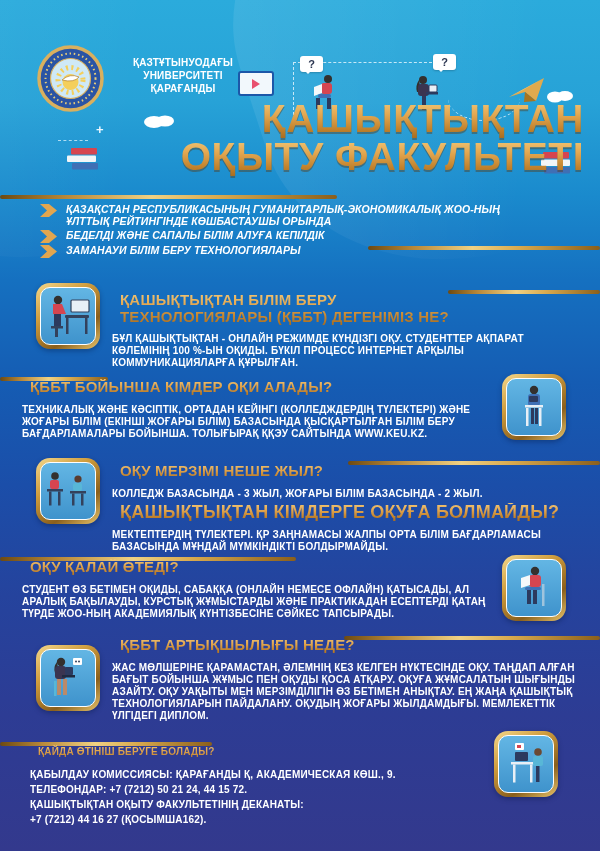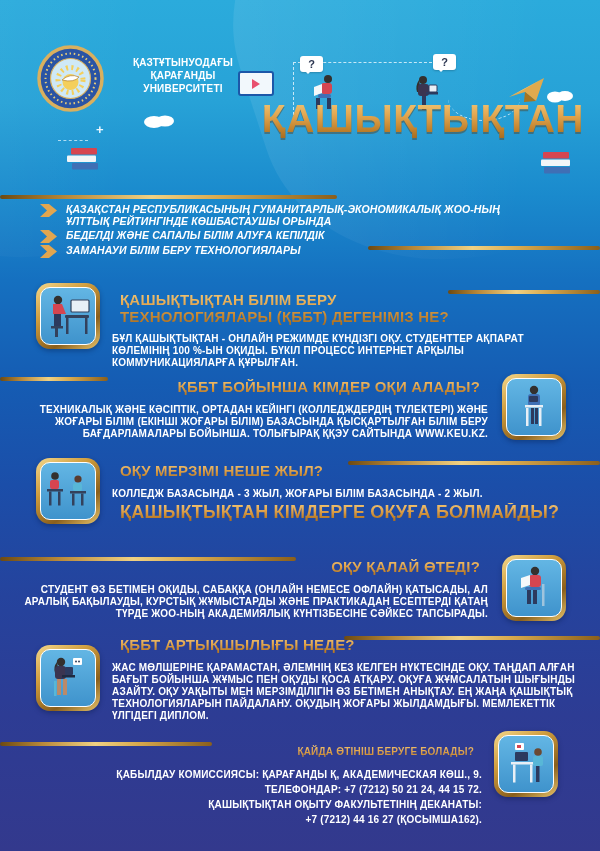--- a/index.html
+++ b/index.html
@@ -19,21 +19,21 @@
   .title{position:absolute;right:16px;text-align:right;font-size:39px;line-height:38px;
     letter-spacing:.5px;filter:drop-shadow(0 2px 0 rgba(90,50,8,.4));white-space:nowrap;}
   .bullets{position:absolute;left:40px;top:203px;width:480px;}
   .bullet-row{display:flex;align-items:flex-start;margin-bottom:1px;}
   .chev{flex:0 0 17px;margin:0 9px 0 0;padding-top:1px;}
   .bullet-text{color:#fff;font-weight:bold;font-size:10.5px;line-height:12.3px;letter-spacing:.1px;font-style:italic;}
   .sec-text{position:absolute;}
   .sec-text h2{margin:8px;font-size:15px;line-height:16.5px;letter-spacing:.2px;}
   .sec-text h2.big{font-size:18px;line-height:18px;}
   .sec-text p{margin:3px 0 0 0;color:#fff;font-weight:bold;font-size:10px;line-height:12px;letter-spacing:.2px;}
-  .right{text-align:right;}
+  .right{text-align:left;}
   .icon-frame{position:absolute;width:64px;height:66px;border-radius:14px;padding:4px;box-sizing:border-box;
     background:linear-gradient(145deg,#f4d88c,#cf9c3c 35%,#8a5f1c 70%,#e8c46a 100%);
     box-shadow:0 2px 5px rgba(0,20,60,.35);}
   .icon-inner{width:100%;height:100%;border:1.5px solid #fff;border-radius:10px;box-sizing:border-box;
     background:linear-gradient(180deg,#63b6e4,#3f93cc);display:flex;align-items:center;justify-content:center;}
   .bubble{position:absolute;width:23px;height:16px;background:#fff;border-radius:3px;
     display:flex;align-items:center;justify-content:center;
     font-weight:bold;font-size:11px;color:#2b3550;box-shadow:0 1px 2px rgba(0,0,0,.2);}
   .bubble:after{content:'';position:absolute;bottom:-6px;left:4px;border:4px solid transparent;border-top-color:#fff;}
   .play{position:absolute;left:238px;top:71px;width:32px;height:21px;background:#f2f8fc;
@@ -61,22 +61,22 @@
     <circle cx="33.5" cy="33.5" r="31.5" fill="#2a54a4" stroke="#d9b05e" stroke-width="3.5"></circle>
     <circle cx="33.5" cy="33.5" r="25" fill="none" stroke="#e8cd7a" stroke-width="2" stroke-dasharray="1.5 2.8"></circle>
     <circle cx="33.5" cy="33.5" r="20" fill="#cfe9f7" stroke="#d9b05e" stroke-width="1.2"></circle>
     <circle cx="33.5" cy="35" r="12.5" fill="none" stroke="#f4cf5c" stroke-width="5" stroke-dasharray="2 3.4"></circle>
     <circle cx="33.5" cy="37" r="8" fill="#f4cf5c"></circle>
     <path d="M25 35 q8 -7 17 -3 q-5 6 -17 3" fill="#ffffff" stroke="#b98a3a" stroke-width="0.8"></path>
   </svg>
 
   <div class="uni-name">
     <div>ҚАЗТҰТЫНУОДАҒЫ</div>
+    <div>УНИВЕРСИТЕТІ</div>
     <div>ҚАРАҒАНДЫ</div>
-    <div>УНИВЕРСИТЕТІ</div>
   </div>
 
   <div class="play">
       <i></i>
     </div>
   <div class="dashL"></div>
   <div class="dashArc"></div>
   <div class="dashS" style="left:58px;top:140px;width:30px;"></div>
 
   <div class="bubble" style="left:300px;top:56px;">
@@ -123,20 +123,21 @@
     <rect x="3" y="9.5" width="29" height="6.5" rx="1" fill="#f2f5f7"></rect>
     <rect x="8" y="17" width="26" height="6.5" rx="1" fill="#3f6fb5"></rect>
   </svg>
   <svg style="position:absolute;left:538px;top:150px;" width="38" height="28" viewBox="0 0 38 28">
     <rect x="5" y="2" width="26" height="6.5" rx="1" fill="#d64550"></rect>
     <rect x="3" y="9.5" width="29" height="6.5" rx="1" fill="#f2f5f7"></rect>
     <rect x="6" y="17" width="26" height="6.5" rx="1" fill="#3f6fb5"></rect>
   </svg>
 
   <div class="title gradtext" style="top:100px;">ҚАШЫҚТЫҚТАН</div>
+  <div class="title gradtext" style="top:138px;">ОҚЫТУ ФАКУЛЬТЕТІ</div>
 
   <div class="gold-bar" style="left:0;top:195px;width:337px;"></div>
   <div class="gold-bar" style="left:368px;top:246px;width:232px;"></div>
 
   <div class="bullets">
     <div class="bullet-row">
       <svg class="chev" width="17" height="13" viewBox="0 0 17 13">
           <polygon points="0,0 9,0 17,6.5 9,13 0,13 7,6.5" fill="#e2a64f"></polygon>
         </svg>
       <div class="bullet-text">ҚАЗАҚСТАН РЕСПУБЛИКАСЫНЫҢ ГУМАНИТАРЛЫҚ-ЭКОНОМИКАЛЫҚ ЖОО-НЫҢ ҰЛТТЫҚ РЕЙТИНГІНДЕ КӨШБАСТАУШЫ ОРЫНДА</div>
@@ -210,20 +211,21 @@
         <rect x="27" y="26.5" width="2.5" height="12" fill="#33415c"></rect>
           <rect x="36" y="26.5" width="2.5" height="12" fill="#33415c"></rect>
       </svg>
     </div>
   </div>
   <div class="gold-bar" style="left:348px;top:461px;width:252px;"></div>
   <div class="sec-text" style="left:112px;top:455px;width:486px;">
     <h2 class="gradtext">ОҚУ МЕРЗІМІ НЕШЕ ЖЫЛ?</h2>
     <p style="margin-top:2px;">КОЛЛЕДЖ БАЗАСЫНДА - 3 ЖЫЛ, ЖОҒАРЫ БІЛІМ БАЗАСЫНДА - 2 ЖЫЛ.</p>
     <h2 class="gradtext big" style="margin-top:3px;">ҚАШЫҚТЫҚТАН КІМДЕРГЕ ОҚУҒА БОЛМАЙДЫ?</h2>
+    <p style="margin-top:2px;width:470px;">МЕКТЕПТЕРДІҢ ТҮЛЕКТЕРІ. ҚР ЗАҢНАМАСЫ ЖАЛПЫ ОРТА БІЛІМ БАҒДАРЛАМАСЫ БАЗАСЫНДА МҰНДАЙ МҮМКІНДІКТІ БОЛДЫРМАЙДЫ.</p>
   </div>
 
   <div class="gold-bar" style="left:0;top:557px;width:296px;"></div>
   <div class="sec-text right" style="left:22px;top:551px;width:466px;">
     <h2 class="gradtext">ОҚУ ҚАЛАЙ ӨТЕДІ?</h2>
     <p>СТУДЕНТ ӨЗ БЕТІМЕН ОҚИДЫ, САБАҚҚА (ОНЛАЙН НЕМЕСЕ ОФЛАЙН) ҚАТЫСАДЫ, АЛ АРАЛЫҚ БАҚЫЛАУДЫ, КУРСТЫҚ ЖҰМЫСТАРДЫ ЖӘНЕ ПРАКТИКАДАН ЕСЕПТЕРДІ ҚАТАҢ ТҮРДЕ ЖОО-НЫҢ АКАДЕМИЯЛЫҚ КҮНТІЗБЕСІНЕ СӘЙКЕС ТАПСЫРАДЫ.</p>
   </div>
   <div class="icon-frame" style="left:502px;top:555px;">
     <div class="icon-inner">
       <svg width="46" height="48" viewBox="0 0 46 48">

